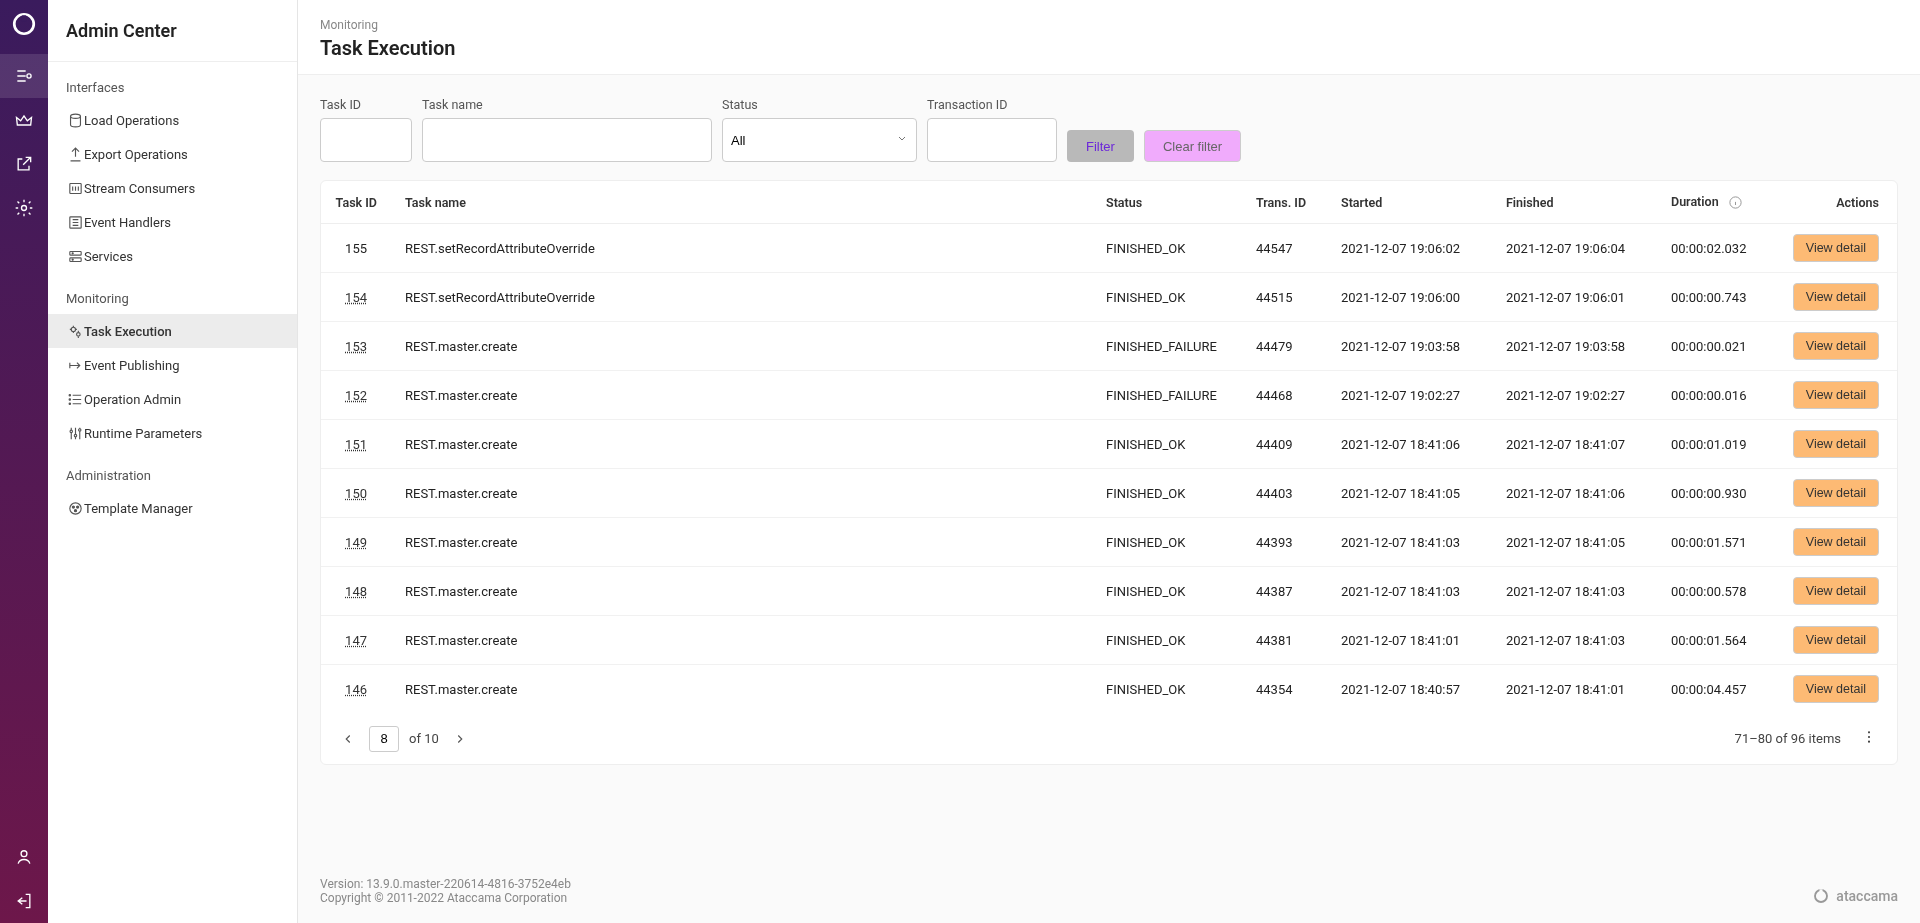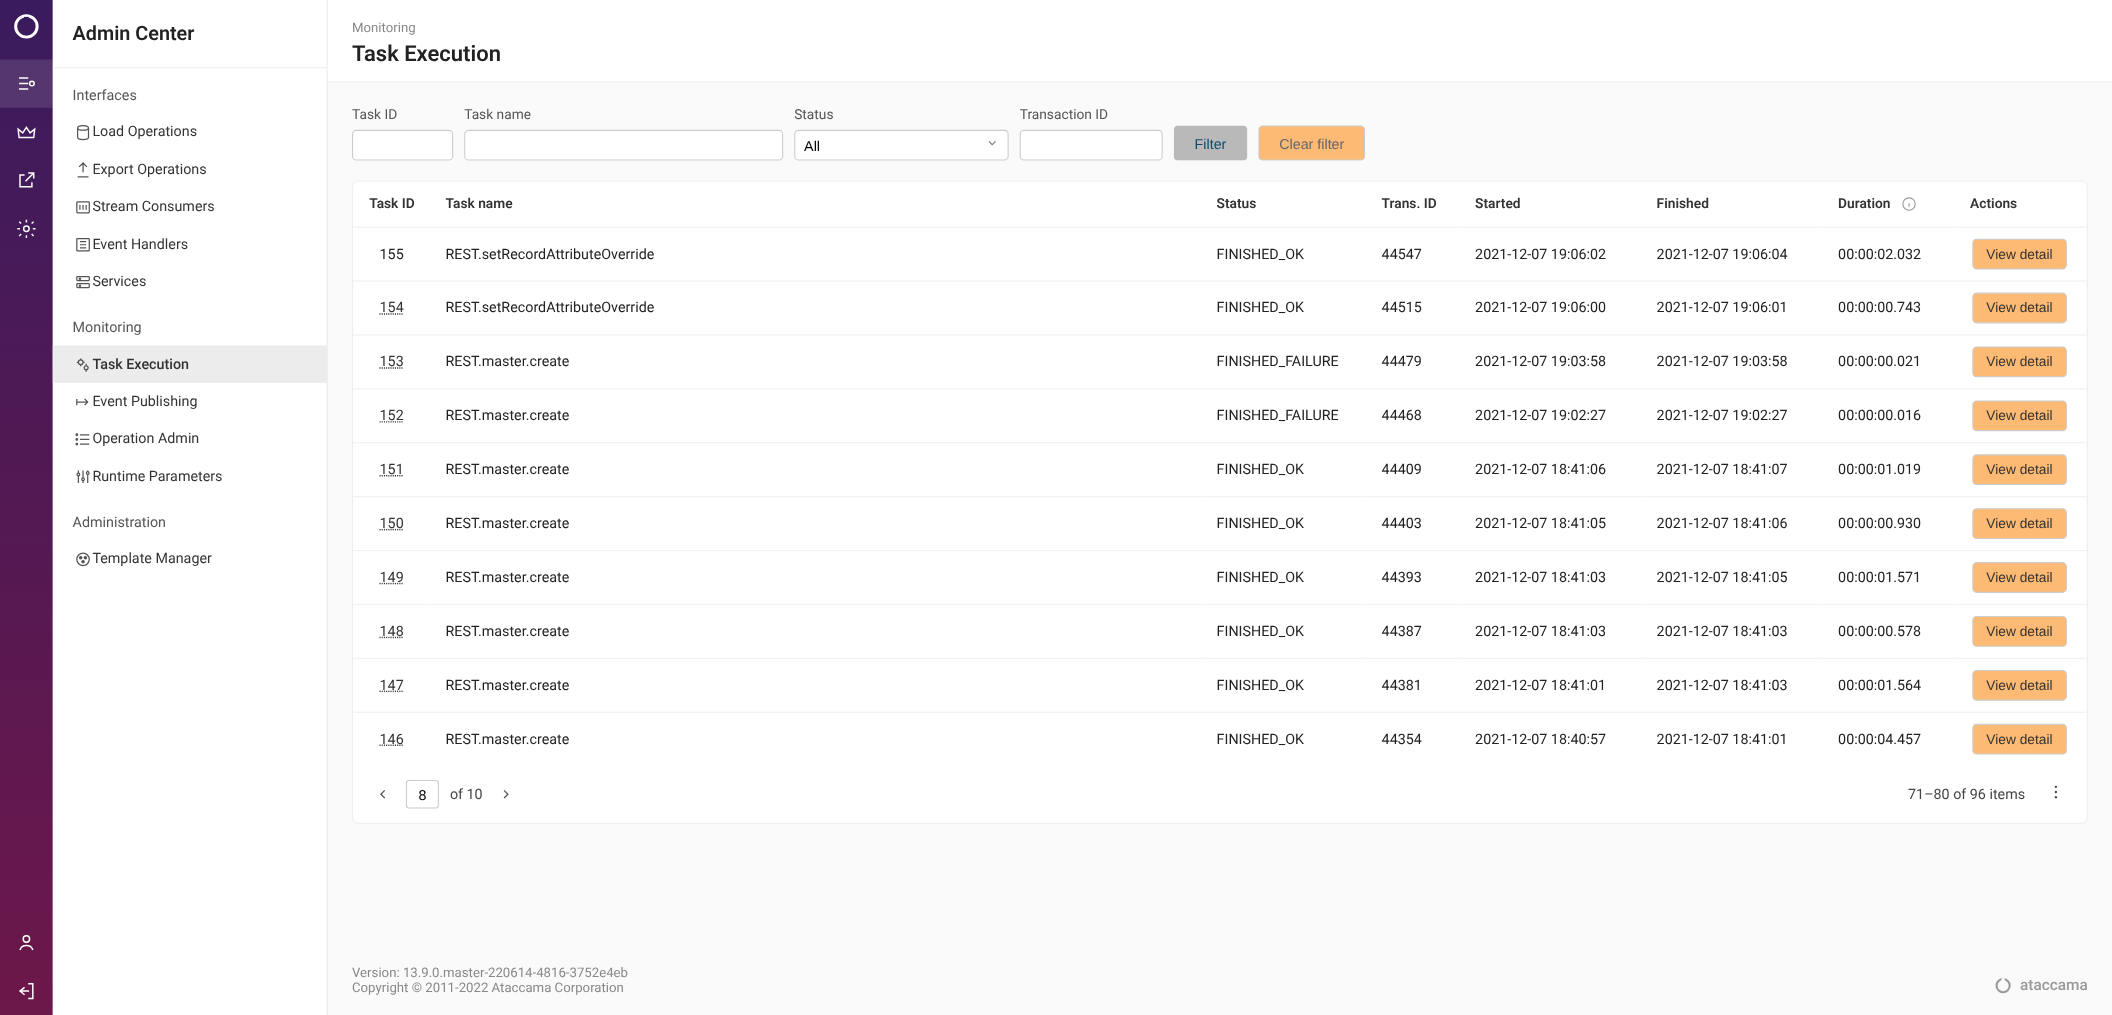--- a/index.html
+++ b/index.html
@@ -26,40 +26,40 @@
 
 
 .main { flex:1; display:flex; flex-direction:column; background:#fafafa; position:relative; min-width:0;}
 .page-header { padding: 18px 22px 14px; border-bottom:1px solid #eee; background:#fff;}
 .breadcrumb { font-size:12px; color:#888; margin-bottom:4px;}
 .page-title { font-size:20px; font-weight:600; color:#222;}
 
 .filters { display:flex; gap:10px; padding: 22px 22px 18px; align-items:flex-end;}
 .filter-col { display:flex; flex-direction:column; gap:6px;}
 .filter-label { font-size:12.5px; color:#555;}
-.text-input { height:28px; border:1px solid #ccc; border-radius:4px; padding:0 8px; font-size:13px; background:#fff;}
+.text-input { height:44px; border:1px solid #ccc; border-radius:4px; padding:0 8px; font-size:13px; background:#fff;}
 .text-input.w-sm { width:92px;}
 .text-input.w-md { width:290px;}
 .text-input.w-tx { width:130px;}
 .select-wrap { position:relative; }
 .select-wrap .text-input { width:195px; padding-right:28px; text-align:left; cursor:pointer; display:flex; align-items:center;}
 .select-wrap .chev { position:absolute; right:9px; top:50%; transform:translateY(-50%); pointer-events:none; color:#777;}
 .btn { height:32px; border-radius:4px; padding:0 18px; font-size:13px; cursor:pointer; border:1px solid transparent;}
-.btn-primary { background:#b9b9b9; color:#0c4a6e; }
-.btn-outline { background:#fdba74; border:1px solid #ccc; color:#666;}
+.btn-primary { background:#b9b9b9; color:#6d28d9; }
+.btn-outline { background:#f0abfc; border:1px solid #ccc; color:#666;}
 
 .table-card { margin: 0 22px; background:#fff; border:1px solid #eee; border-radius:6px; overflow:hidden;}
 table { width:100%; border-collapse:collapse; font-size:13px;}
 thead th { text-align:left; padding:13px 14px; border-bottom:1px solid #eee; font-weight:600; font-size:12.5px; color:#333; white-space:nowrap;}
 tbody td { padding:10px 14px; border-bottom:1px solid #f1f1f1; white-space:nowrap;}
 tbody tr:last-child td { border-bottom:none;}
 .link { text-decoration: underline dotted; color:#333; cursor:pointer;text-align:center;}
 .btn-detail { height:28px; padding:0 12px; font-size:12.5px; background:#fdba74; border:1px solid #ccc; border-radius:4px; cursor:pointer; color:#333;}
 .col-actions { text-align:right; padding-right:18px !important;}
-th.col-actions { text-align:left;}
+th.col-actions { text-align:right;}
 .info-icon { display:inline-flex; margin-left:6px; vertical-align:middle;}
 .info-icon svg{width:15px;height:15px;stroke:#999;fill:none;stroke-width:1.6;}
 
 .pager { display:flex; align-items:center; padding:12px 16px; gap:10px; font-size:13px; color:#444;}
 .pager .nav { width:22px; height:22px; display:flex; align-items:center; justify-content:center; cursor:pointer; color:#555;}
 .pager input { width:30px; height:26px; border:1px solid #ccc; border-radius:3px; text-align:center; font-size:13px;}
 .pager .spacer { flex:1;}
 .pager .menu { cursor:pointer; padding:4px; margin-left:6px;}
 
 .footer { padding: 18px 22px; font-size:12px; color:#888; position:absolute; bottom:0; left:0; right:0; display:flex; justify-content:space-between; align-items:flex-end;}

